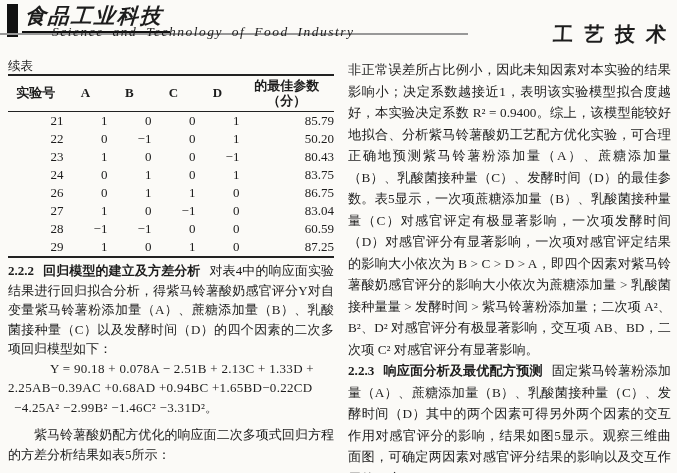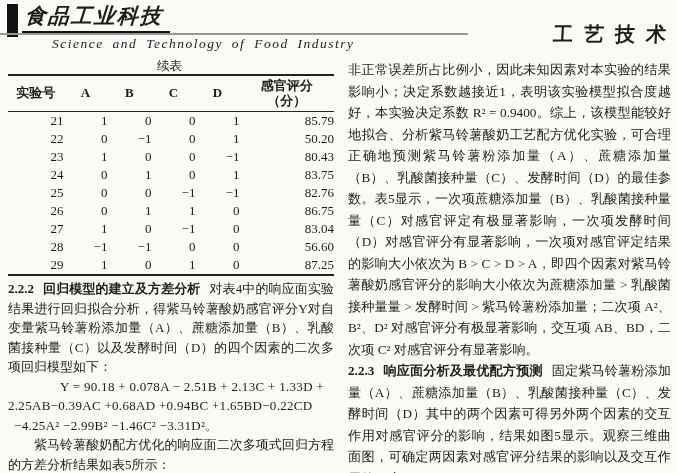--- a/index.html
+++ b/index.html
@@ -23,57 +23,57 @@
     letter-spacing:2px; padding:0 8px 1px 2px;
     border-bottom:2.5px solid #111;
     transform:skewX(-4deg);
     white-space:nowrap;
   }
   .header-rule {
     position:absolute; left:0; top:33px;
     width:468px; height:2px; background:#989898;
   }
   .logo-en {
-    position:absolute; left:52px; top:36px;
+    position:absolute; left:52px; top:24px;
     font-style:italic; font-size:13.5px; letter-spacing:1.5px;
     word-spacing:4px; white-space:nowrap;
   }
   .banner {
     position:absolute; right:0; top:21px;
     font-size:20px; font-weight:bold;
     letter-spacing:11px; white-space:nowrap;
     transform:skewX(-3deg);
   }
   
   .body-cols { display:flex; gap:14px; padding:2px 6px 0 8px; }
   .col-left  { width:326px; }
   .col-right { width:323px; }
   
-  .continued { text-align:center; font-size:12.5px; line-height:14px; padding-right:3px; }
+  .continued { text-align:left; font-size:12.5px; line-height:14px; padding-right:3px; }
   table.data {
     width:100%; border-collapse:collapse;
     border-top:2px solid #222; border-bottom:2px solid #222;
     margin-top:1px;
   }
   table.data thead tr { border-bottom:1.5px solid #222; }
   table.data th { font-weight:bold; font-size:13px; padding:2px 0 3px 0; vertical-align:middle;margin-top:36px; }
   table.data th .two-line { line-height:15px; }
   table.data td { text-align:right; font-size:13px; height:18px; line-height:18px; }
   col.c-no { width:17%; } col.c-f { width:13.5%; } col.c-score { width:29%; }
   
   .para {
     font-size:13px; line-height:19.5px;
     text-align:justify; text-justify:inter-ideograph;
   }
   .col-right .para { line-height:21.5px; font-size:13.2px; }
-  .indent { text-indent:2em; }
+  .indent { text-indent:2em;margin-top:8px; }
   .sec-num { font-weight:bold; margin-right:9px; }
   .sec-title { font-weight:bold; margin-right:9px; }
   .equation { font-size:13px; line-height:19.5px; letter-spacing:0.3px; }
-  .eq1 { padding-left:42px;text-align:center; }
+  .eq1 { padding-left:42px; }
   .eq3 { padding-left:6px; }
   .para-block { margin-top:3px; }
 </style>
 </head>
 <body>
 
 <div class="header">
   <div class="logo-bar"></div>
   <div class="logo-cn">食品工业科技</div>
   <div class="header-rule"></div>
@@ -97,21 +97,21 @@
       </colgroup>
       <thead>
         <tr>
           <th>实验号</th>
           <th>A</th>
           <th>B</th>
           <th>C</th>
           <th>D</th>
           <th>
             <div class="two-line">
-              <div>感官评分</div>
+              <div>的最佳参数</div>
               <div>（分）</div>
             </div>
           </th>
         </tr>
       </thead>
       <tbody>
         <tr>
           <td>21</td>
           <td>1</td>
           <td>0</td>
@@ -137,28 +137,20 @@
         </tr>
         <tr>
           <td>24</td>
           <td>0</td>
           <td>1</td>
           <td>0</td>
           <td>1</td>
           <td>83.75</td>
         </tr>
         <tr>
-          <td>25</td>
-          <td>0</td>
-          <td>0</td>
-          <td>−1</td>
-          <td>−1</td>
-          <td>82.76</td>
-        </tr>
-        <tr>
           <td>26</td>
           <td>0</td>
           <td>1</td>
           <td>1</td>
           <td>0</td>
           <td>86.75</td>
         </tr>
         <tr>
           <td>27</td>
           <td>1</td>
@@ -166,21 +158,21 @@
           <td>−1</td>
           <td>0</td>
           <td>83.04</td>
         </tr>
         <tr>
           <td>28</td>
           <td>−1</td>
           <td>−1</td>
           <td>0</td>
           <td>0</td>
-          <td>56.60</td>
+          <td>60.59</td>
         </tr>
         <tr>
           <td>29</td>
           <td>1</td>
           <td>0</td>
           <td>1</td>
           <td>0</td>
           <td>87.25</td>
         </tr>
       </tbody>

